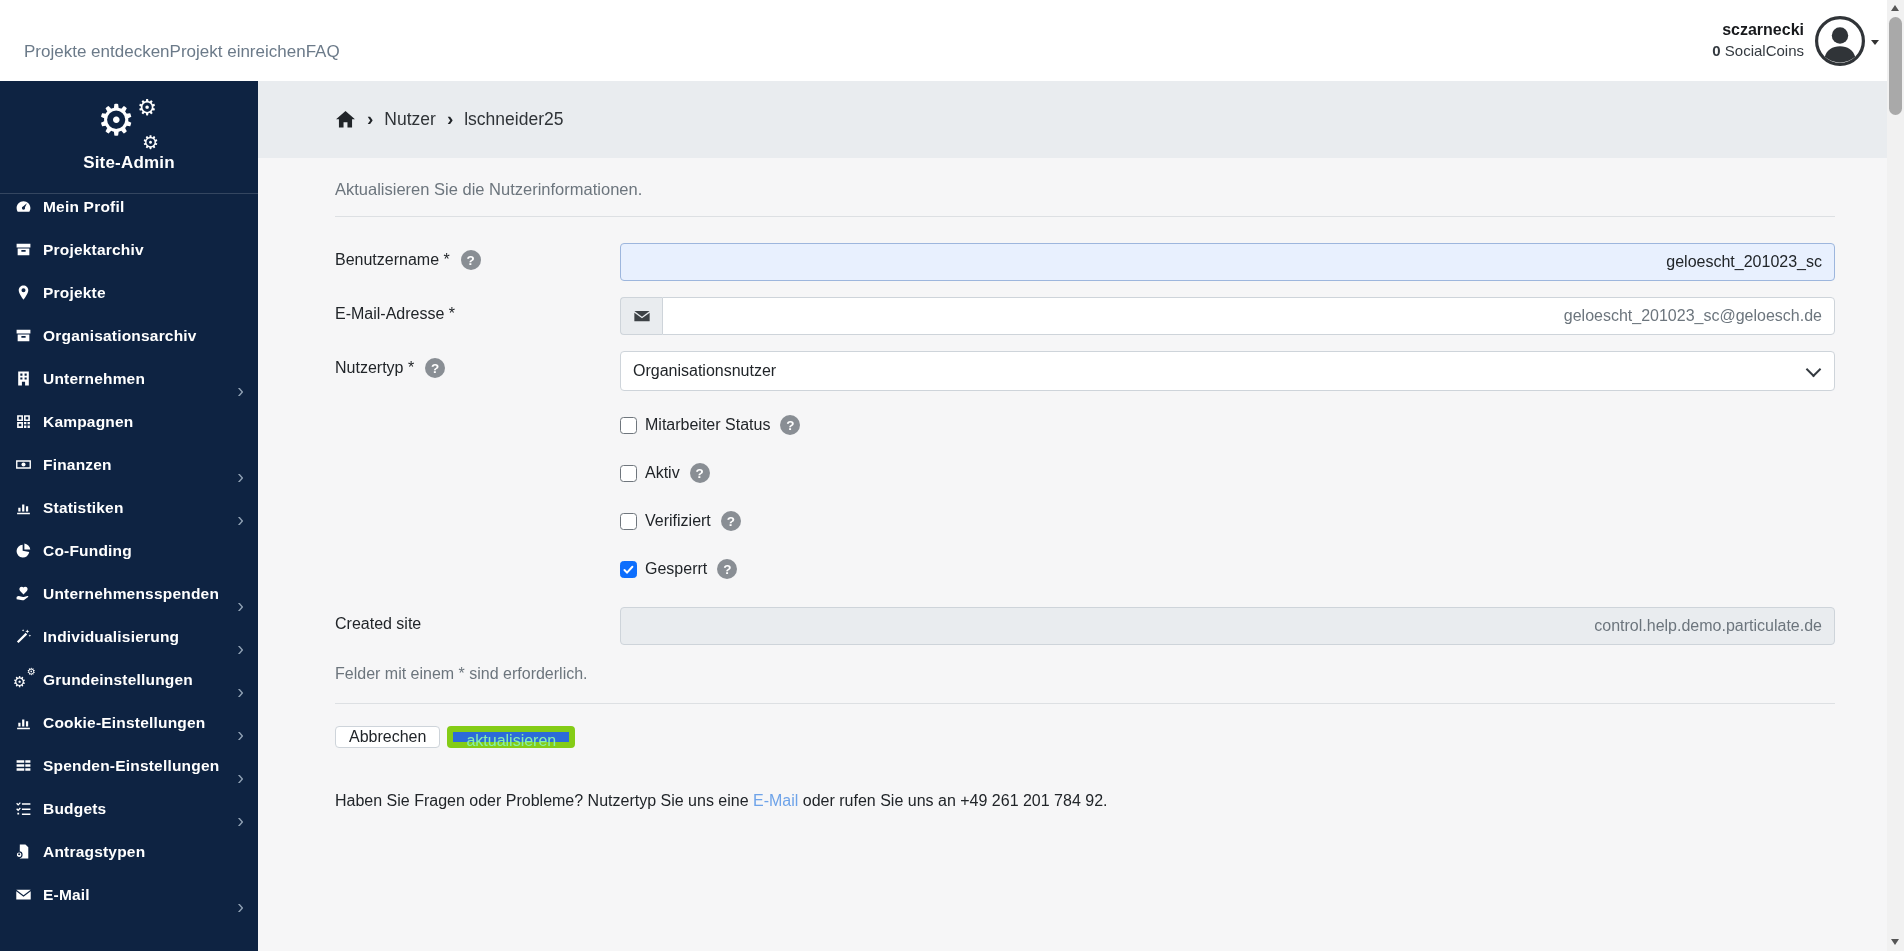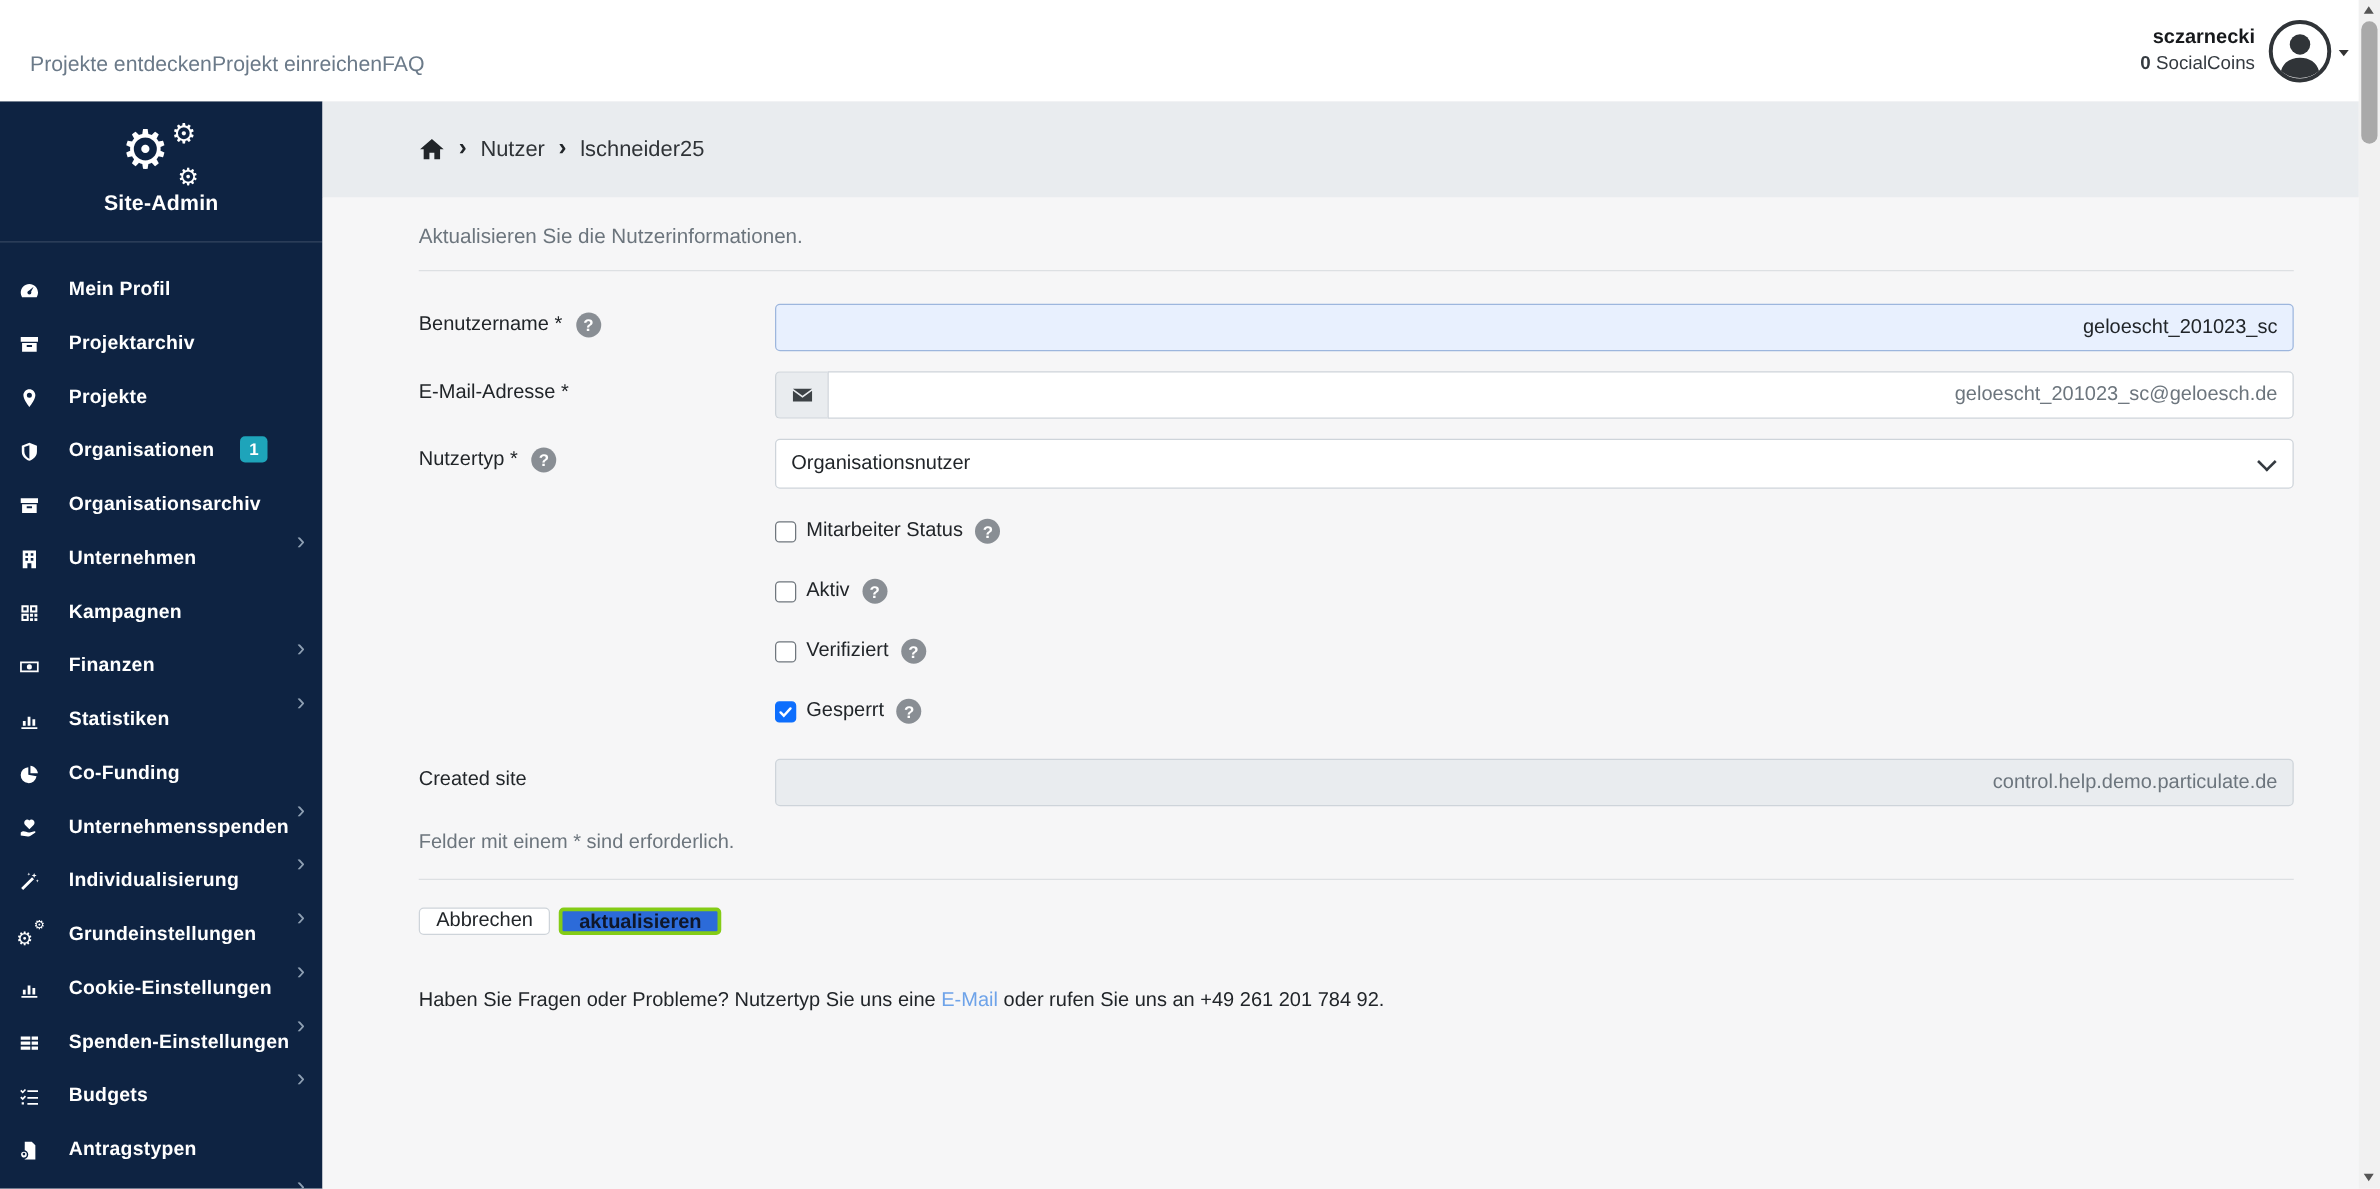--- a/index.html
+++ b/index.html
@@ -26,21 +26,21 @@
   .caret-down{width:0;height:0;border-left:4.5px solid transparent;border-right:4.5px solid transparent;border-top:5.5px solid #333;margin-left:5px;margin-top:4px;}
   
   .sidebar{position:absolute;left:0;top:81px;width:258px;height:870px;background:#0e2342;overflow:hidden;}
   .site-admin{height:112px;border-bottom:1px solid rgba(255,255,255,0.16);display:flex;flex-direction:column;align-items:center;justify-content:center;gap:4px;}
   .gear-cluster{position:relative;width:64px;height:48px;color:#fff;font-family:"DejaVu Sans",sans-serif;}
   .gear-big{position:absolute;left:0;top:-2px;font-size:43px;line-height:1;}
   .gear-sm1{position:absolute;right:4px;top:-4px;font-size:22px;line-height:1;}
   .gear-sm2{position:absolute;right:2px;bottom:-3px;font-size:19px;line-height:1;}
   .site-admin-title{color:#fff;font-weight:700;font-size:17px;letter-spacing:0.2px;}
   .side-list{padding-top:4px;}
-  .side-item{height:43px;display:flex;align-items:flex-end;padding:0 14px 0 13px;color:#fff;position:relative;cursor:pointer;gap:12px;}
+  .side-item{height:43px;display:flex;align-items:flex-start;padding:0 14px 0 13px;color:#fff;position:relative;cursor:pointer;}
   .side-icon{width:21px;height:17px;margin-right:9px;display:inline-flex;align-items:center;justify-content:center;flex:none;position:relative;}
   .side-icon svg{width:17px;height:17px;fill:#fff;}
   .side-label{font-size:15.5px;font-weight:700;letter-spacing:0.2px;white-space:nowrap;}
   .side-badge{margin-left:9px;background:#1ea4ba;color:#fff;font-weight:700;font-size:13.5px;padding:3px 7px 2px;border-radius:4px;line-height:1.2;}
   .side-chevron{position:absolute;right:14px;color:#8fa0b3;font-size:20px;font-weight:400;top:50%;transform:translateY(-56%);}
   .gear-txt{position:absolute;left:0;bottom:-2px;font-size:15px;line-height:1;color:#fff;font-family:"DejaVu Sans",sans-serif;}
   .gear-txt.small{left:auto;right:-2px;bottom:auto;top:-4px;font-size:10px;}
   
   .breadcrumb{position:absolute;left:258px;top:81px;width:1629px;height:77px;background:#e9ecef;display:flex;align-items:center;padding-left:77px;box-sizing:border-box;gap:11px;}
   .crumb-home svg{width:21px;height:21px;fill:#212529;display:block;}
@@ -69,21 +69,21 @@
   .cb-label{font-size:16px;color:#212529;}
   .q-icon{width:20px;height:20px;border-radius:50%;background:#898e94;color:#fff;font-weight:700;font-size:13.5px;display:inline-flex;align-items:center;justify-content:center;flex:none;cursor:pointer;margin-left:2px;}
   .q-icon.lbl{margin-top:-1px;}
   .disabled-input{background:#e9ecef;color:#6c757d;}
   .created-row{margin-top:26px;margin-bottom:0;}
   .note{color:#6c757d;font-size:16px;margin:20px 0;}
   .divider2{border:none;border-top:1px solid #dde0e3;margin:20px 0 22px;}
   .btn-row{display:flex;gap:7px;}
   .btn{height:22px;padding:0 13px;border-radius:4px;font-size:16px;font-family:inherit;cursor:pointer;}
   .btn-cancel{background:#fff;border:1px solid #ced4da;color:#212529;}
-  .btn-primary{background:#2c6bd9;border:3px solid #84cc16;color:#0f172a;font-weight:700;}
+  .btn-primary{background:#2c6bd9;border:6px solid #84cc16;color:#86efac;font-weight:400;}
   .footer-text{margin-top:44px;font-size:16px;color:#212529;}
   .footer-link{color:#6ea3e9;text-decoration:none;cursor:pointer;}
   
   .scrollbar{position:absolute;right:0;top:0;width:17px;height:951px;background:#f1f1f1;z-index:9;}
   .sb-thumb{position:absolute;top:17px;left:2px;width:13px;height:98px;background:#a9a9a9;border-radius:7px;cursor:pointer;}
   .sb-up{position:absolute;top:5px;left:4px;width:0;height:0;border-left:4.5px solid transparent;border-right:4.5px solid transparent;border-bottom:6px solid #555;cursor:pointer;}
   .sb-down{position:absolute;bottom:6px;left:4px;width:0;height:0;border-left:4.5px solid transparent;border-right:4.5px solid transparent;border-top:6px solid #555;cursor:pointer;}
 </style>
 </head>
 <body>
@@ -134,29 +134,20 @@
         </span>
         <span class="side-label">Projektarchiv</span>
       </div>
       <div class="side-item">
         <span class="side-icon">
           <svg viewBox="0 0 16 16">
             <path fill-rule="evenodd" d="M8 1.3C5.5 1.3 3.5 3.3 3.5 5.8c0 3.4 4.5 8.9 4.5 8.9s4.5-5.5 4.5-8.9c0-2.5-2-4.5-4.5-4.5zm0 6.4a1.9 1.9 0 1 1 0-3.8 1.9 1.9 0 0 1 0 3.8z"></path>
           </svg>
         </span>
         <span class="side-label">Projekte</span>
-      </div>
-      <div class="side-item">
-        <span class="side-icon">
-          <svg viewBox="0 0 16 16">
-            <path fill-rule="evenodd" d="M8 1.2l5.7 2.1v4.4c0 3.4-2.3 5.8-5.7 7-3.4-1.2-5.7-3.6-5.7-7V3.3zM8 3 4.2 4.4v3.4c0 2.5 1.6 4.4 3.8 5.3z"></path>
-          </svg>
-        </span>
-        <span class="side-label">Organisationen</span>
-        <span class="side-badge">1</span>
       </div>
       <div class="side-item">
         <span class="side-icon">
           <svg viewBox="0 0 16 16">
             <path fill-rule="evenodd" d="M1.5 2.5h13V6h-13zM2.5 7h11v6.5h-11zM6 8.5v1.5h4V8.5z"></path>
           </svg>
         </span>
         <span class="side-label">Organisationsarchiv</span>
       </div>
       <div class="side-item">

